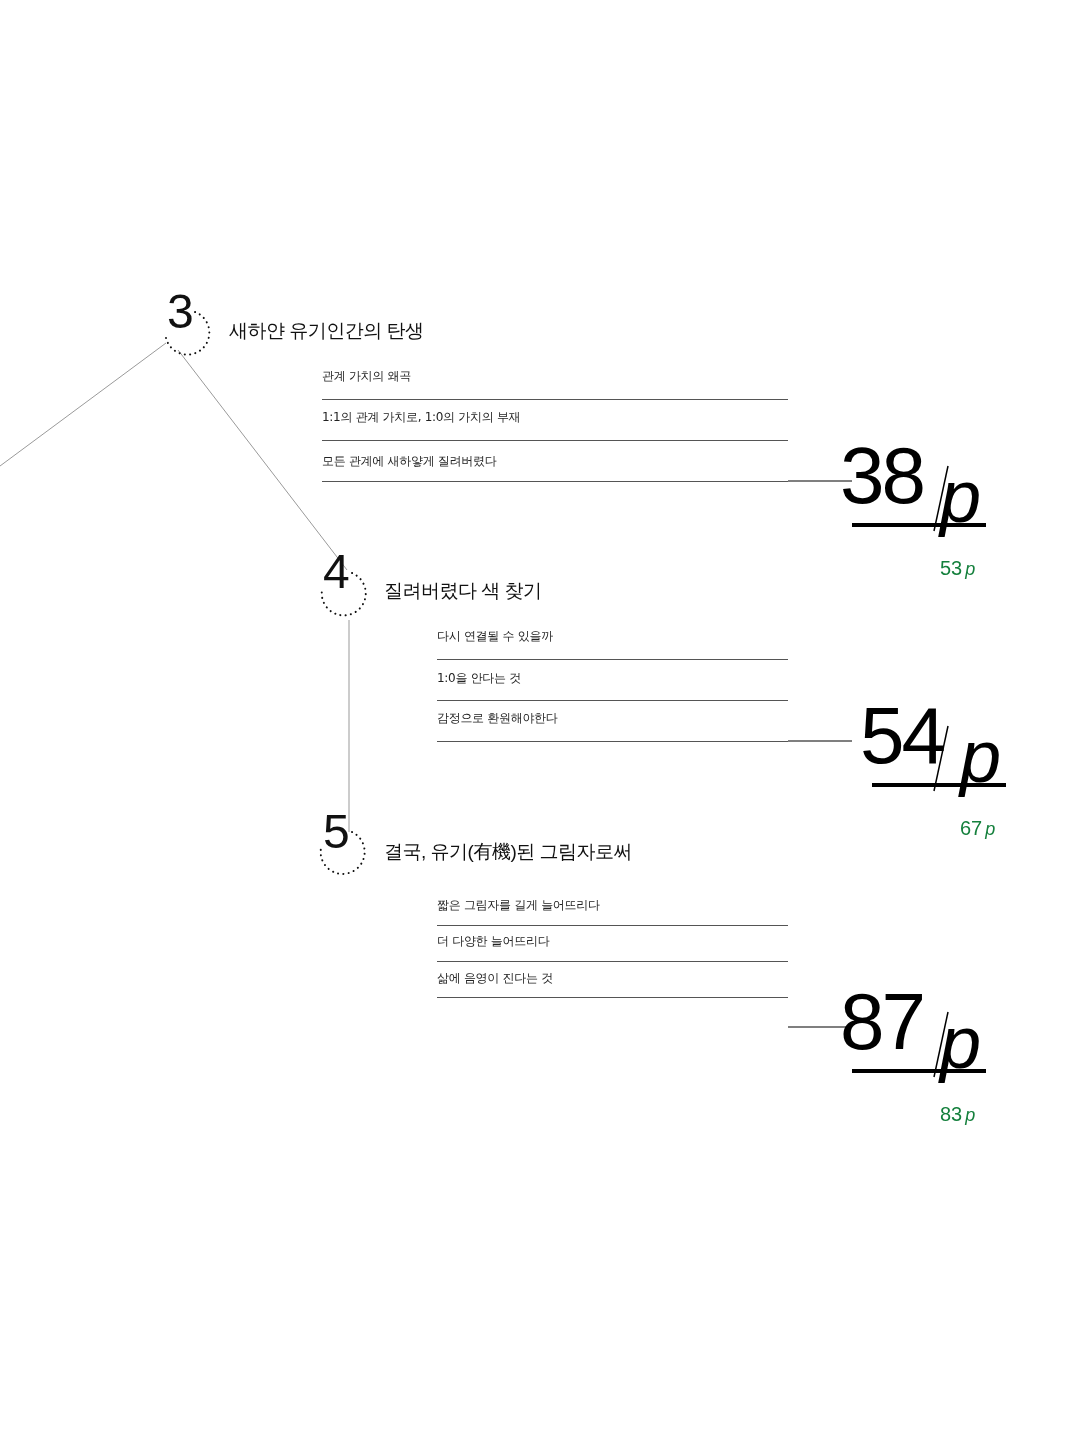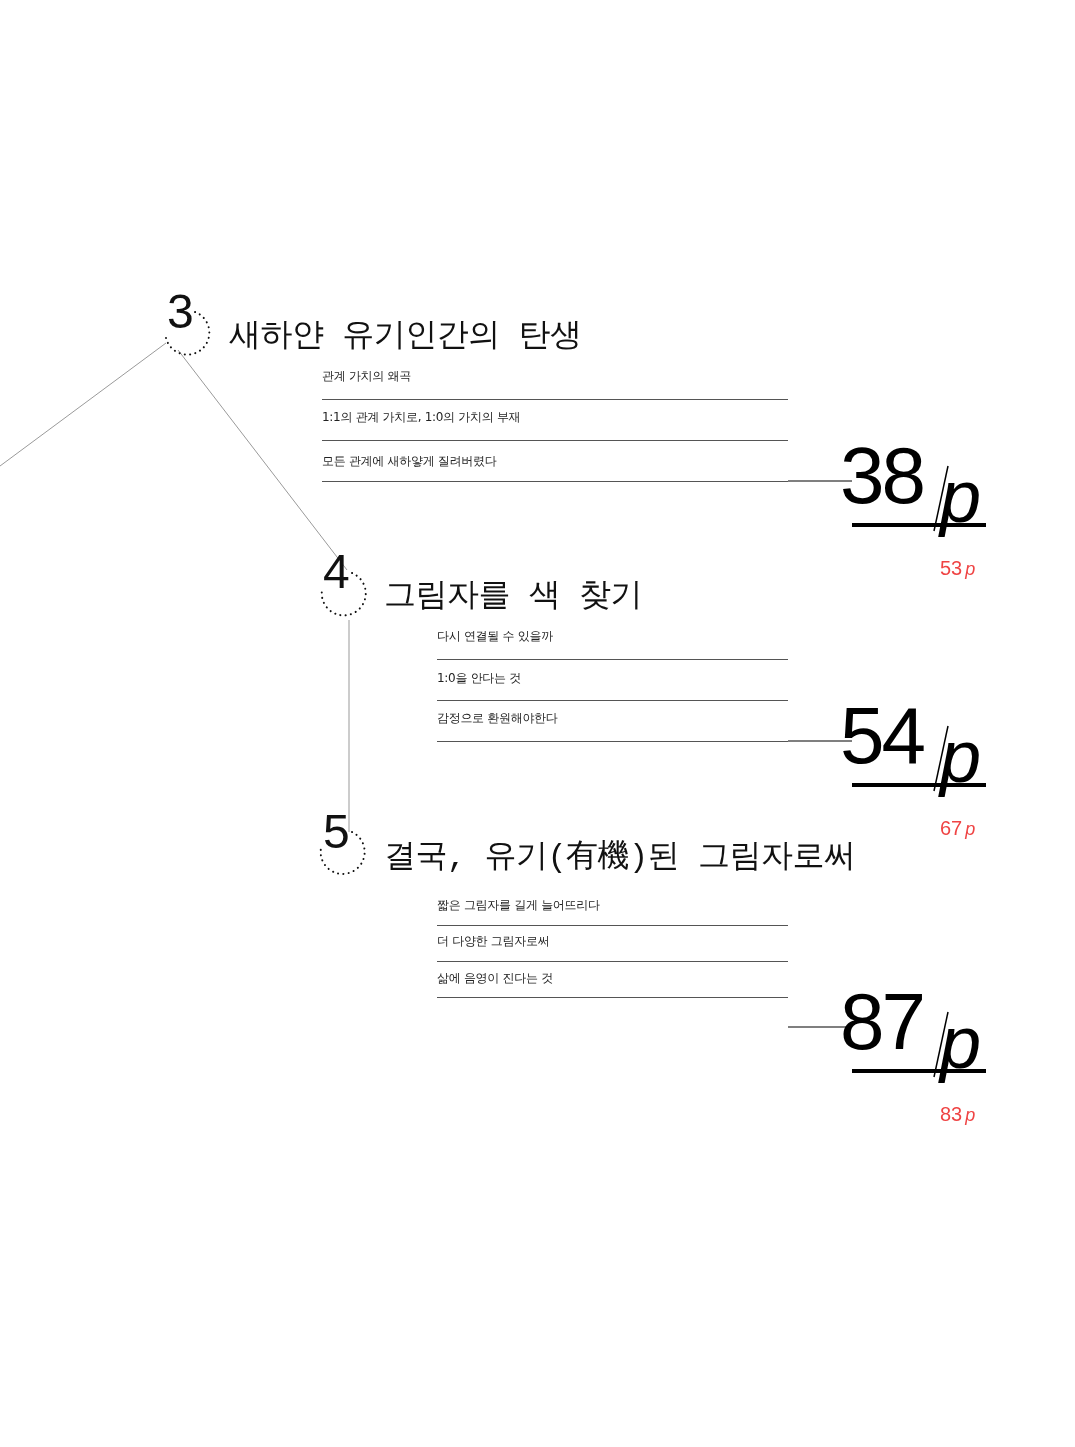--- a/index.html
+++ b/index.html
@@ -27,22 +27,22 @@
       position: absolute;
       font-family: "Liberation Sans", sans-serif;
       font-weight: 300;
       font-size: 48px;
       line-height: 1;
       color: #111;
       letter-spacing: -1px;
     }
     .chapter-title {
       position: absolute;
-      font-family: Liberation Mono, monospace;
-      font-size: 32px;
+      font-family: Liberation Sans, sans-serif;
+      font-size: 19px;
       line-height: 1;
       color: #111;
       white-space: nowrap;
       letter-spacing: -0.5px;
     }
     .sub-list {
       position: absolute;
       margin: 0;
       padding: 0;
       list-style: none;
@@ -85,21 +85,21 @@
     }
     .thick-bar {
       position: absolute;
       height: 4px;
       background: #000;
     }
     .end-page {
       position: absolute;
       font-family: "Liberation Sans", sans-serif;
       font-size: 20px;
-      color: #ef4444;
+      color: #15803d;
       line-height: 1;
       white-space: nowrap;
     }
     .end-page .p {
       font-style: italic;
       font-size: 18px;
       margin-left: 3px;
     }
   </style>
 </head>
@@ -143,49 +143,49 @@
   <div class="page-block" style="left:840px; top:392px;">
     <div class="big-page" style="left:0; top:0;">38</div>
     <div class="big-p" style="left:100px; top:24px;">p</div>
     <div class="thick-bar" style="left:12px; top:87px; width:134px;"></div>
     <div class="end-page" style="left:100px; top:122px;"><span>53</span><span class="p">p</span></div>
   </div>
 </section>
 
 <section>
   <div class="chapter-num" style="left:323px; top:548px;">4</div>
-  <div class="chapter-title" style="left:384px; top:581px;">그림자를 색 찾기</div>
+  <div class="chapter-title" style="left:384px; top:581px;">질려버렸다 색 찾기</div>
   <ul class="sub-list" style="left:437px; top:628px; width:351px;">
     <li class="sub-item" style="height:32px;">
         <span>다시 연결될 수 있을까</span>
       </li>
     <li class="sub-item" style="height:41px; padding-top:10px;">
         <span>1:0을 안다는 것</span>
       </li>
     <li class="sub-item" style="height:41px; padding-top:9px;">
         <span>감정으로 환원해야한다</span>
       </li>
   </ul>
-  <div class="page-block" style="left:840px; top:652px;">
+  <div class="page-block" style="left:860px; top:652px;">
     <div class="big-page" style="left:0; top:0;">54</div>
     <div class="big-p" style="left:100px; top:24px;">p</div>
     <div class="thick-bar" style="left:12px; top:87px; width:134px;"></div>
     <div class="end-page" style="left:100px; top:122px;"><span>67</span><span class="p">p</span></div>
   </div>
 </section>
 
 <section>
   <div class="chapter-num" style="left:323px; top:808px;">5</div>
   <div class="chapter-title" style="left:384px; top:842px;">결국, 유기(有機)된 그림자로써</div>
   <ul class="sub-list" style="left:437px; top:890px; width:351px;">
     <li class="sub-item" style="height:36px; padding-top:7px;">
         <span>짧은 그림자를 길게 늘어뜨리다</span>
       </li>
     <li class="sub-item" style="height:36px; padding-top:7px;">
-        <span>더 다양한 그림자로써</span>
+        <span>더 다양한 늘어뜨리다</span>
       </li>
     <li class="sub-item" style="height:36px; padding-top:8px;">
         <span>삶에 음영이 진다는 것</span>
       </li>
   </ul>
   <div class="page-block" style="left:840px; top:938px;">
     <div class="big-page" style="left:0; top:0;">87</div>
     <div class="big-p" style="left:100px; top:24px;">p</div>
     <div class="thick-bar" style="left:12px; top:87px; width:134px;"></div>
     <div class="end-page" style="left:100px; top:122px;"><span>83</span><span class="p">p</span></div>

